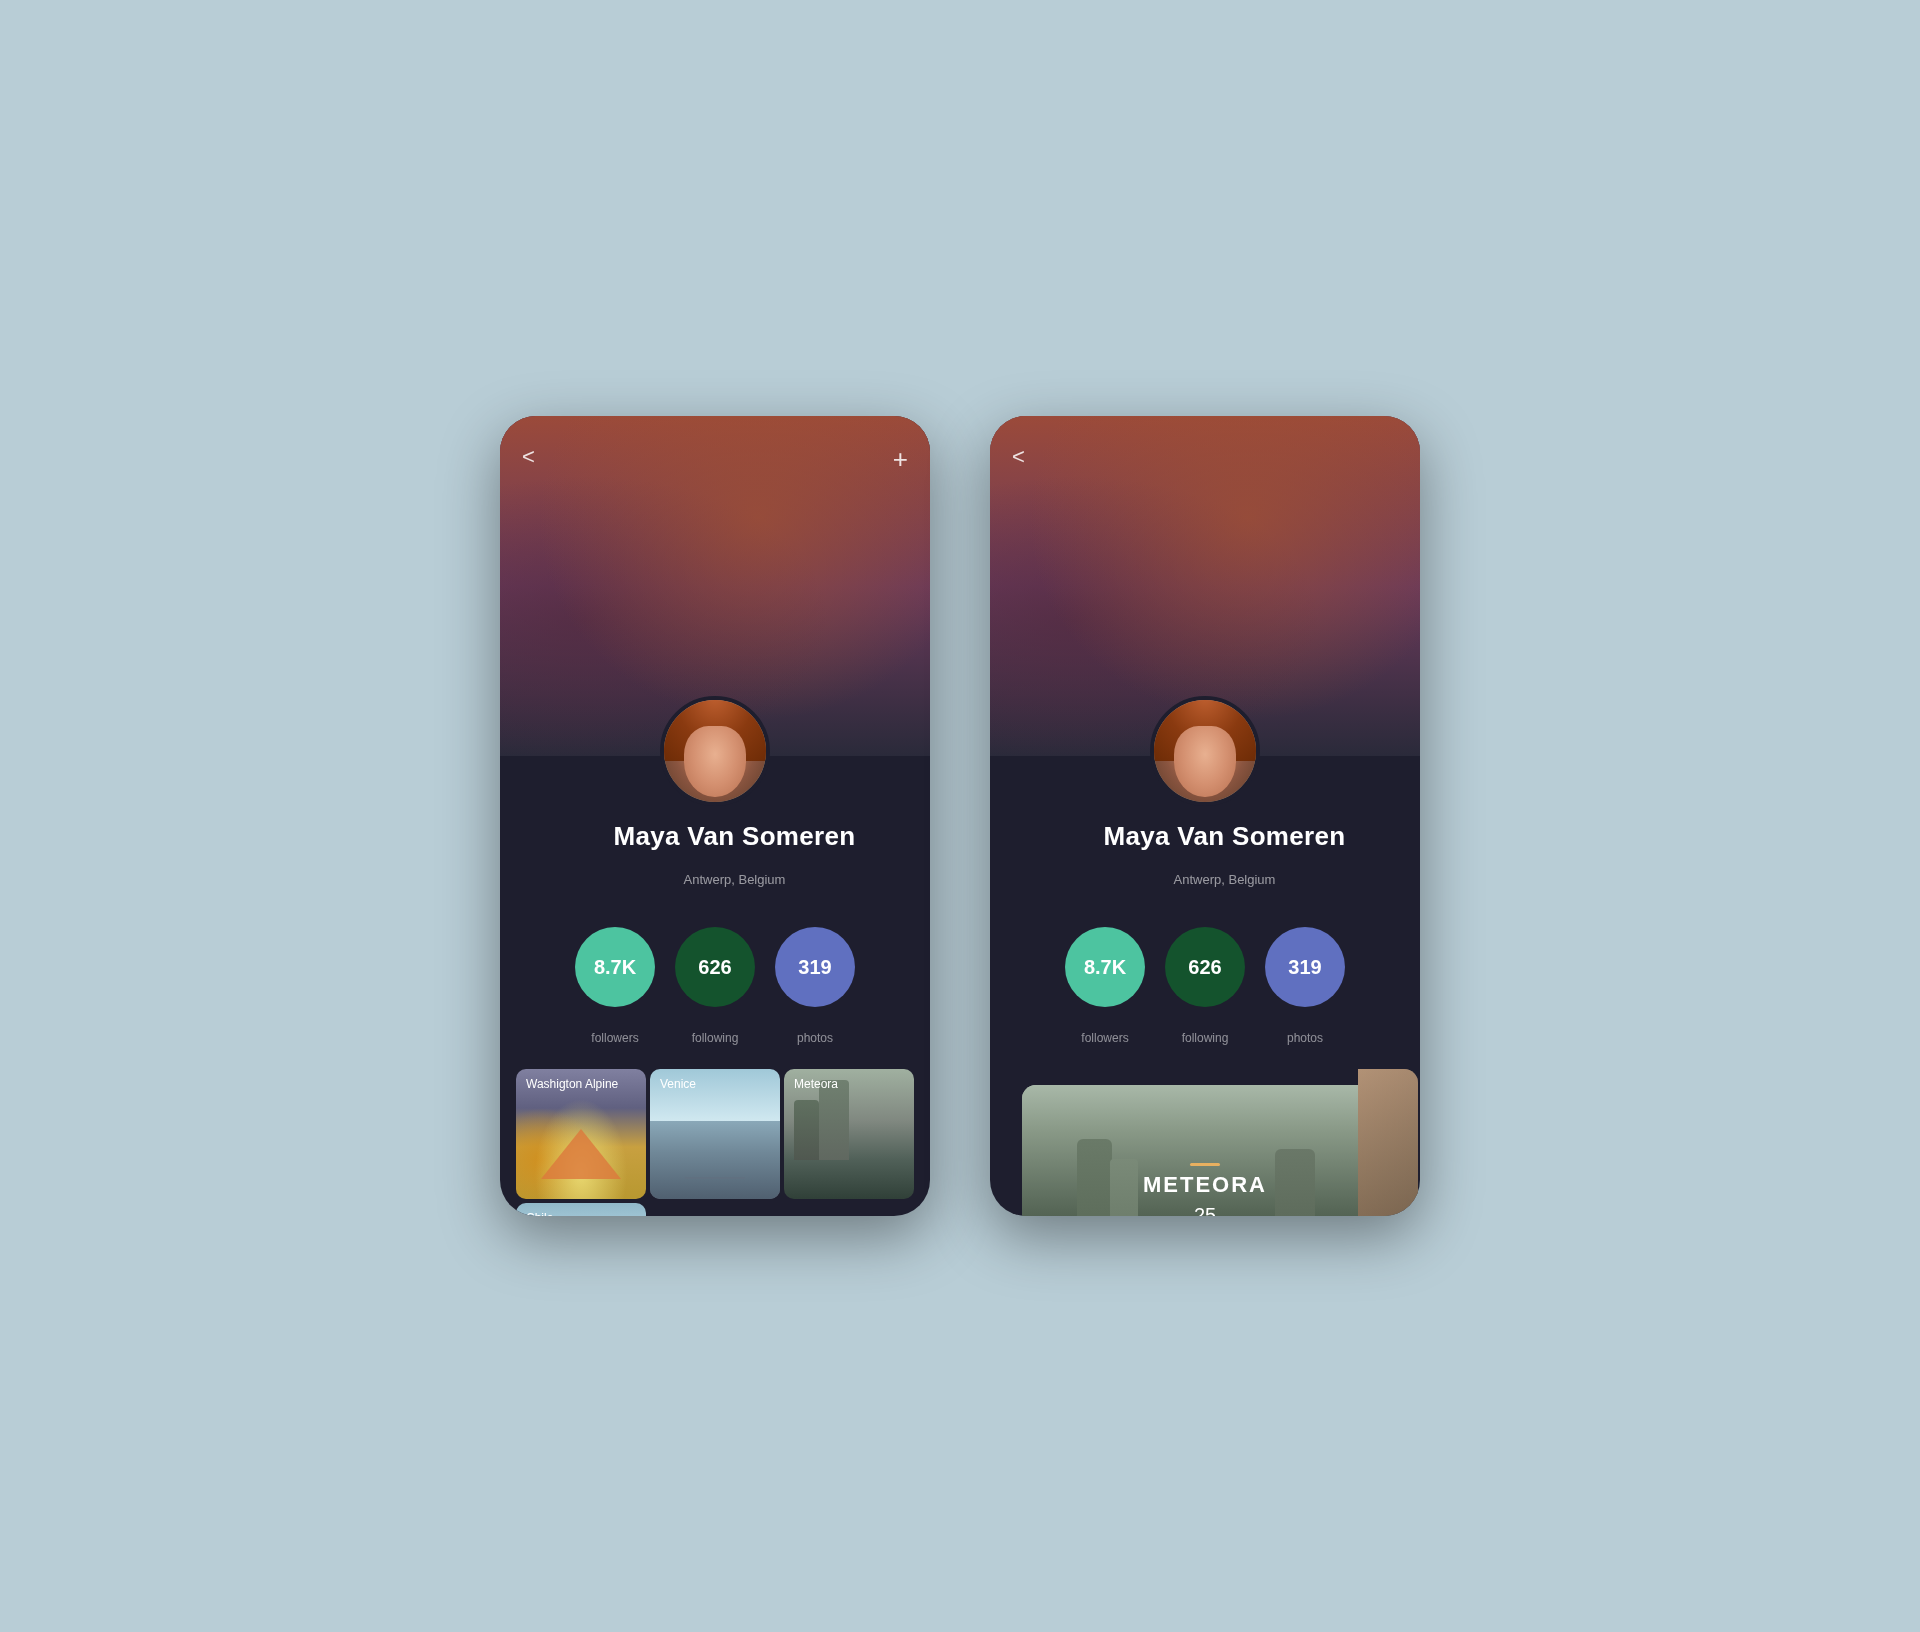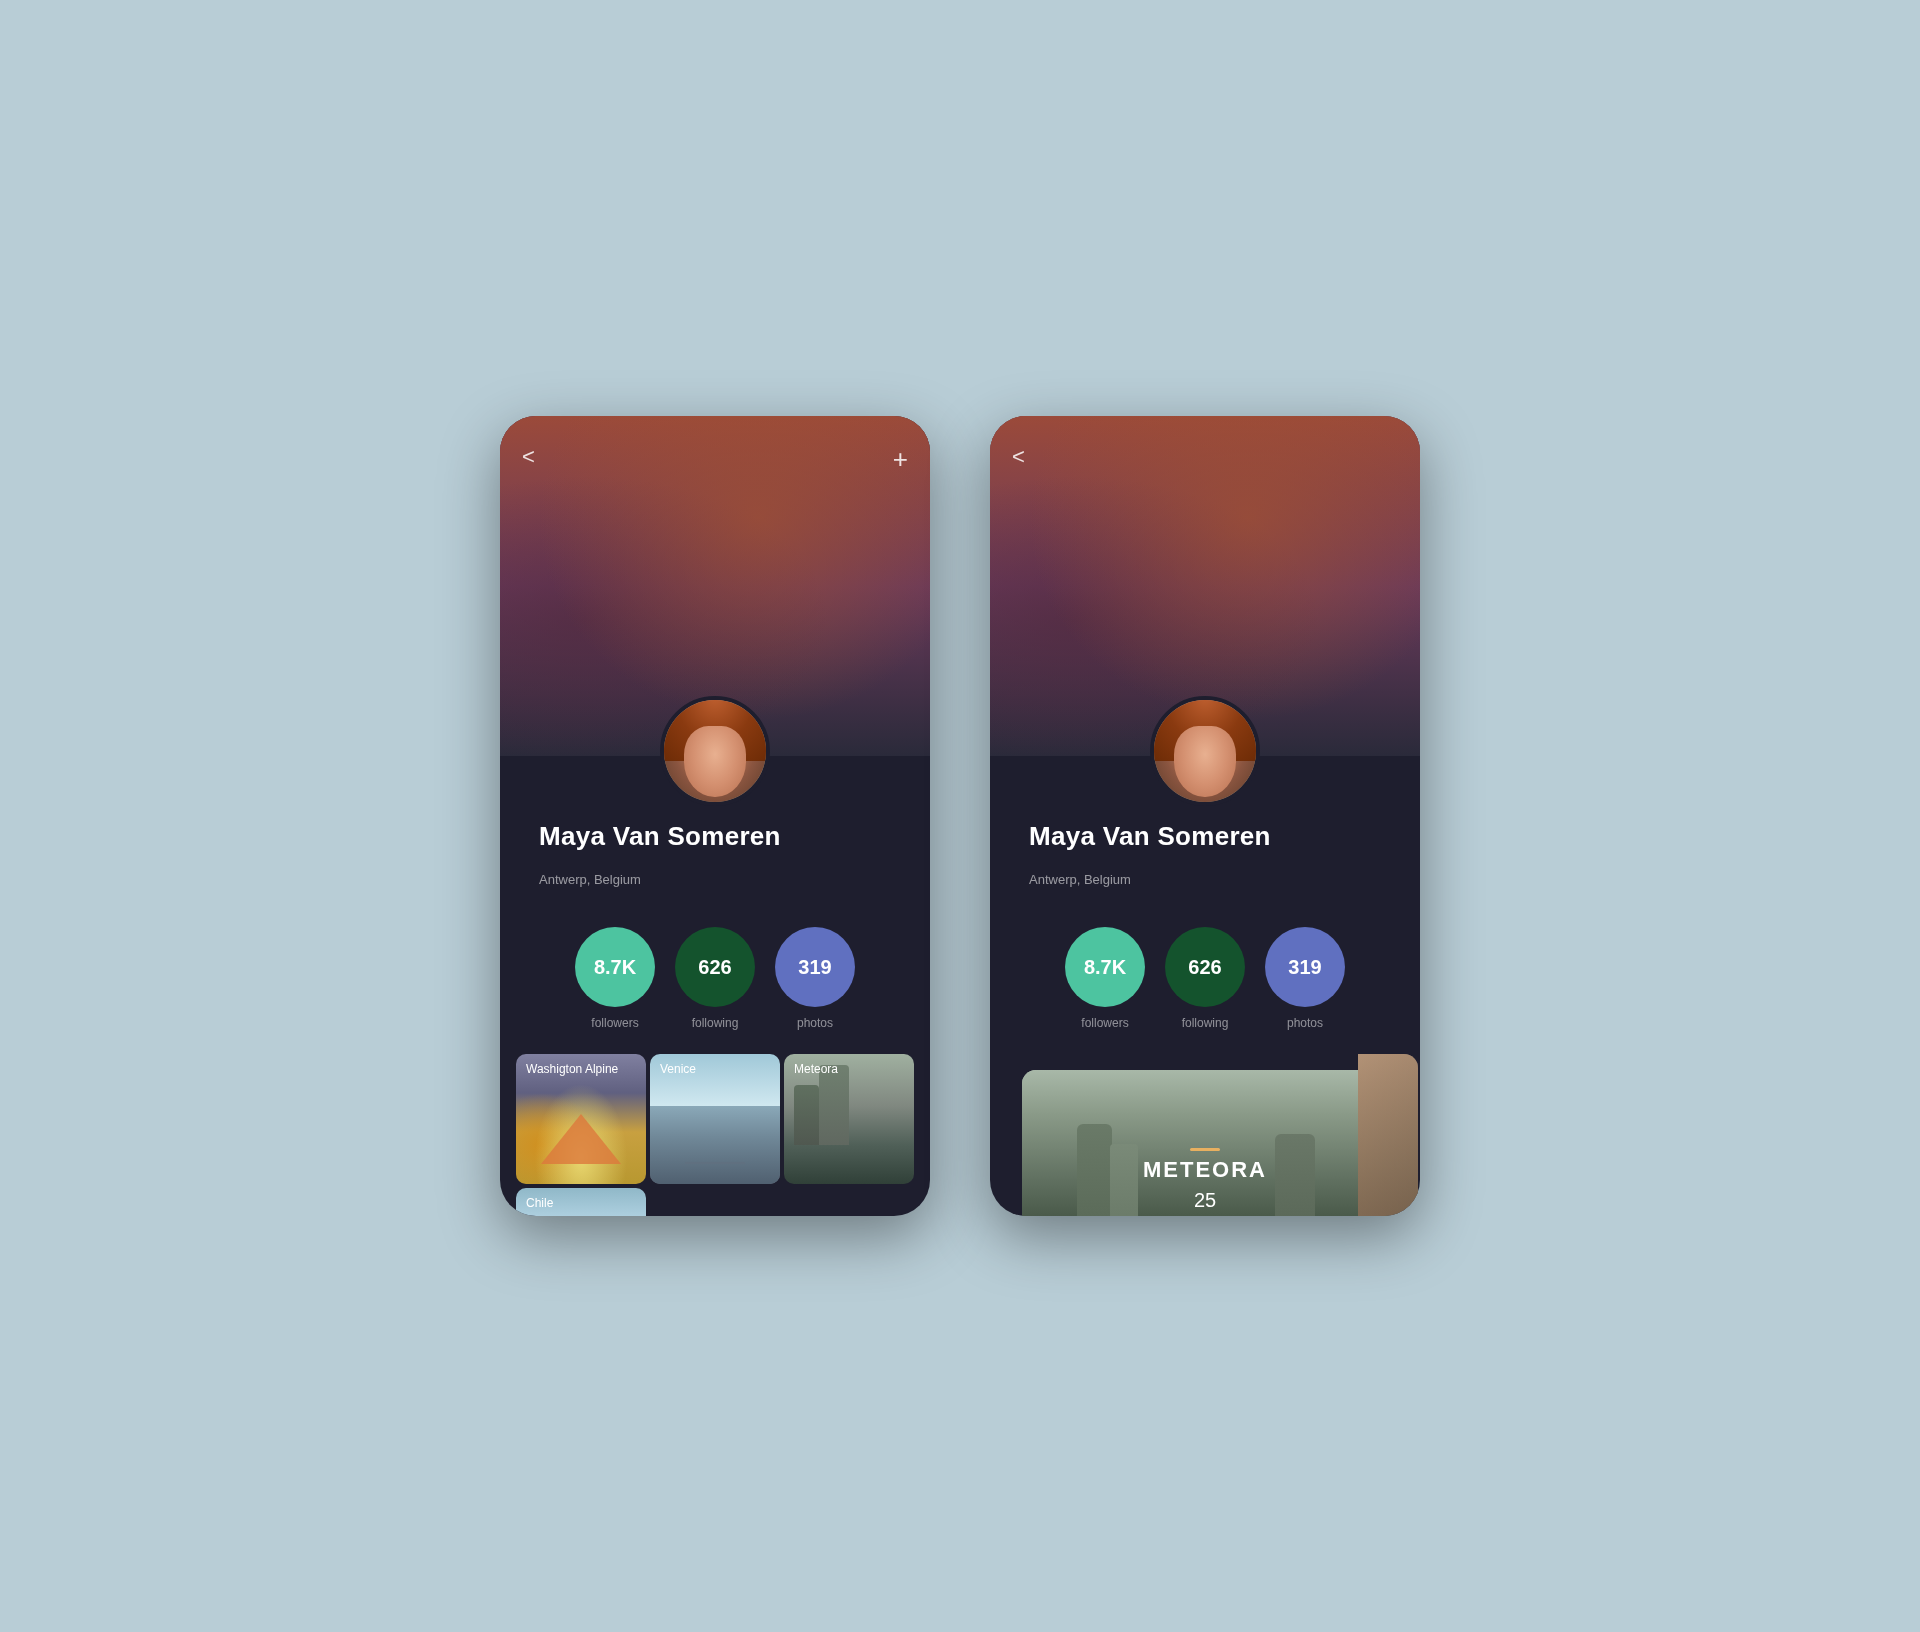--- a/index.html
+++ b/index.html
@@ -108,20 +108,21 @@
       right: 20%;
       bottom: 5%;
       background: radial-gradient(ellipse at 50% 40%, #e8b090 0%, #d49070 50%, #b87050 100%);
       border-radius: 40% 40% 50% 50%;
     }
 
     
     .profile-info {
       padding-top: 65px;
       padding-bottom: 20px;
+      text-align: center;
       flex-shrink: 0;
       padding-left: 39px;
     }
 
     .profile-name {
       font-size: 26px;
       font-weight: 600;
       color: #ffffff;
       letter-spacing: 0.3px;
     }
@@ -138,21 +139,21 @@
       justify-content: center;
       gap: 20px;
       padding: 20px 30px 24px;
       flex-shrink: 0;
     }
 
     .stat-item {
       display: flex;
       flex-direction: column;
       align-items: center;
-      gap: 9px;
+      gap: 24px;
     }
 
     .stat-circle {
       width: 80px;
       height: 80px;
       border-radius: 50%;
       display: flex;
       align-items: center;
       justify-content: center;
       font-size: 20px;

